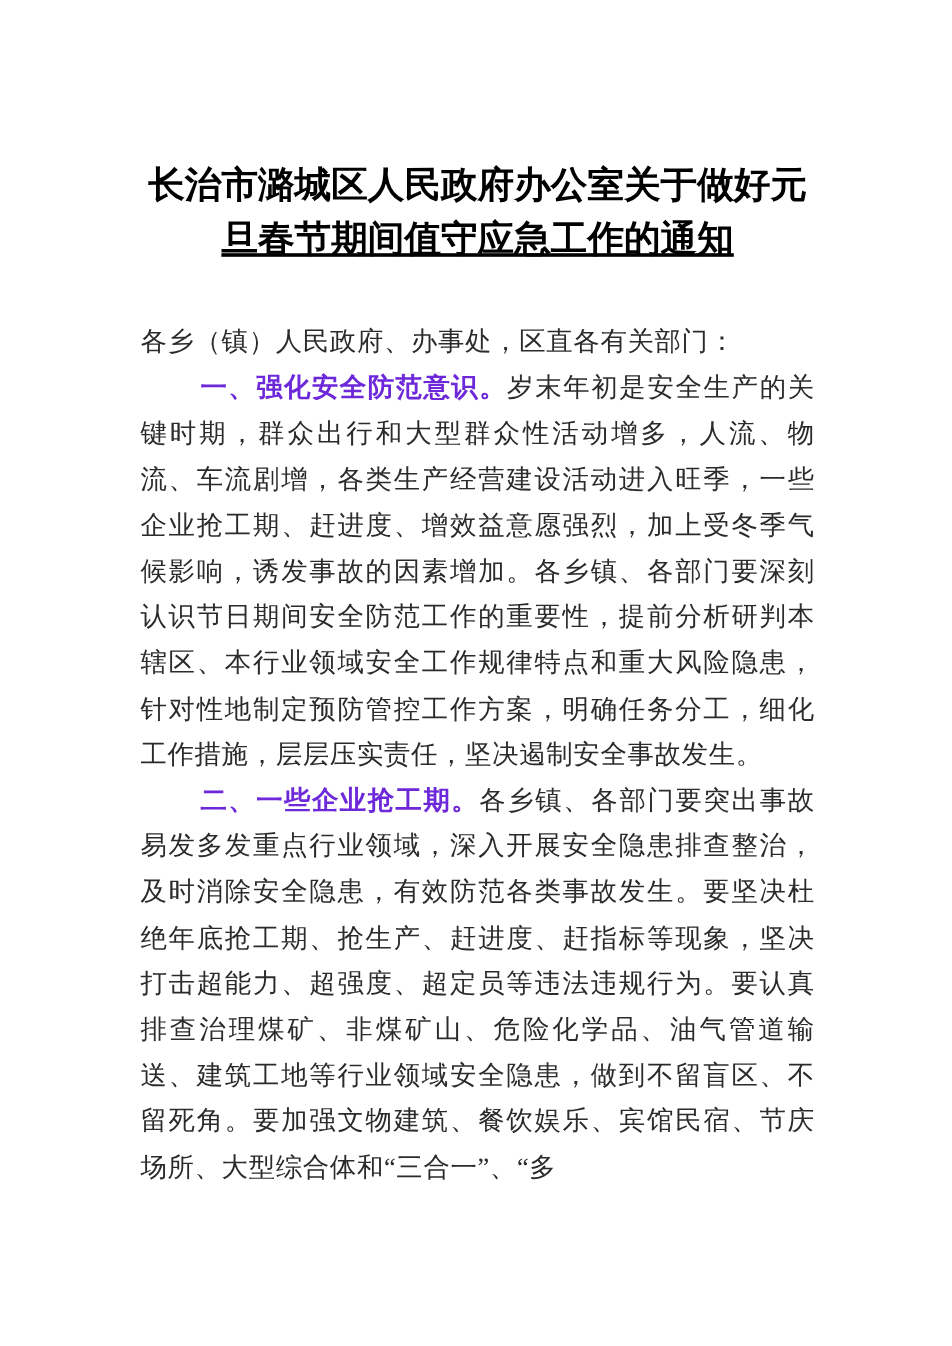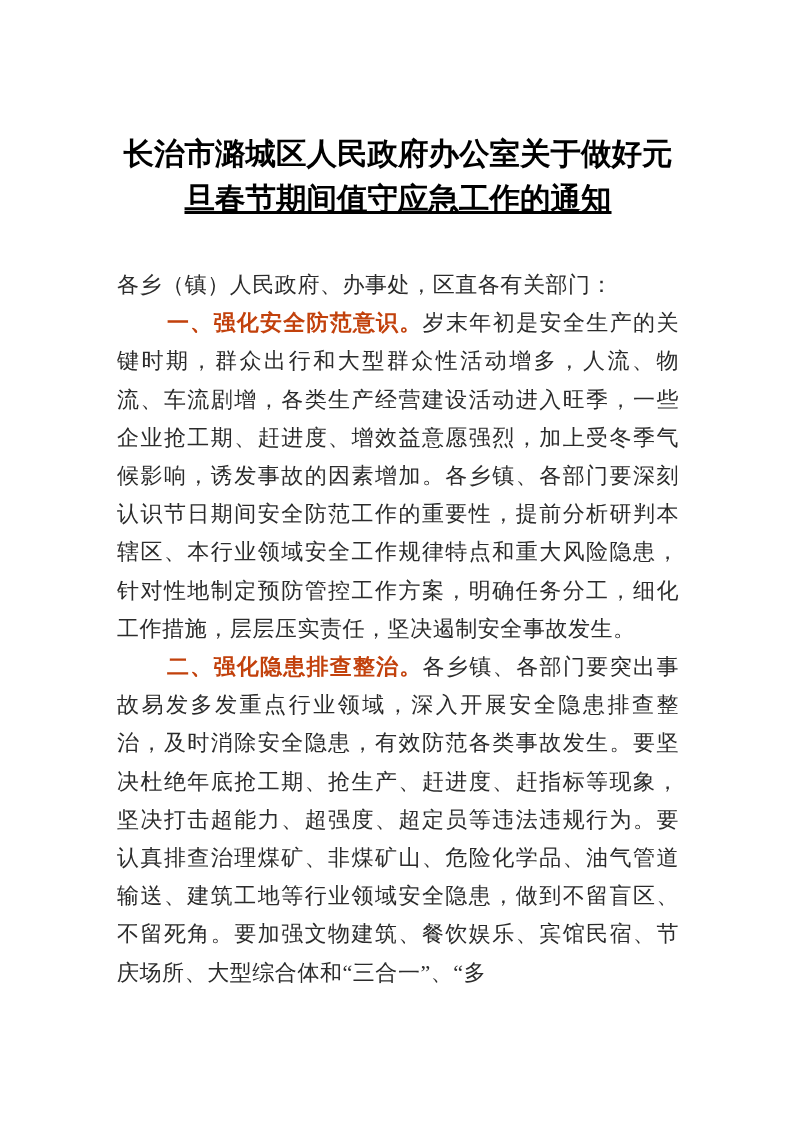--- a/index.html
+++ b/index.html
@@ -67,21 +67,21 @@
   }
 
   p.para.flush {
     text-indent: 0;
   }
 
   
   .sec-head {
     font-family: "Liberation Sans", "DejaVu Sans", sans-serif;
     font-weight: bold;
-    color: #c2410c;
+    color: #6d28d9;
     letter-spacing: 0.4px;
   }
 </style>
 </head>
 <body>
 
 <div class="page">
 
   <div class="content">
 
@@ -90,19 +90,19 @@
       <span style="display: block; text-decoration: underline;">旦春节期间值守应急工作的通知</span>
     </h1>
 
     <div class="body-block">
 
       <p class="para flush">各乡（镇）人民政府、办事处，区直各有关部门：</p>
 
 
       <p class="para indent"><span class="sec-head">一、强化安全防范意识。</span><span>岁末年初是安全生产的关键时期，群众出行和大型群众性活动增多，人流、物流、车流剧增，各类生产经营建设活动进入旺季，一些企业抢工期、赶进度、增效益意愿强烈，加上受冬季气候影响，诱发事故的因素增加。各乡镇、各部门要深刻认识节日期间安全防范工作的重要性，提前分析研判本辖区、本行业领域安全工作规律特点和重大风险隐患，针对性地制定预防管控工作方案，明确任务分工，细化工作措施，层层压实责任，坚决遏制安全事故发生。</span></p>
 
-      <p class="para indent"><span class="sec-head">二、强化隐患排查整治。</span><span>各乡镇、各部门要突出事故易发多发重点行业领域，深入开展安全隐患排查整治，及时消除安全隐患，有效防范各类事故发生。要坚决杜绝年底抢工期、抢生产、赶进度、赶指标等现象，坚决打击超能力、超强度、超定员等违法违规行为。要认真排查治理煤矿、非煤矿山、危险化学品、油气管道输送、建筑工地等行业领域安全隐患，做到不留盲区、不留死角。要加强文物建筑、餐饮娱乐、宾馆民宿、节庆场所、大型综合体和“三合一”、“多</span></p>
+      <p class="para indent"><span class="sec-head">二、一些企业抢工期。</span><span>各乡镇、各部门要突出事故易发多发重点行业领域，深入开展安全隐患排查整治，及时消除安全隐患，有效防范各类事故发生。要坚决杜绝年底抢工期、抢生产、赶进度、赶指标等现象，坚决打击超能力、超强度、超定员等违法违规行为。要认真排查治理煤矿、非煤矿山、危险化学品、油气管道输送、建筑工地等行业领域安全隐患，做到不留盲区、不留死角。要加强文物建筑、餐饮娱乐、宾馆民宿、节庆场所、大型综合体和“三合一”、“多</span></p>
 
     </div>
 
   </div>
 
 </div>
 
 </body></html>

